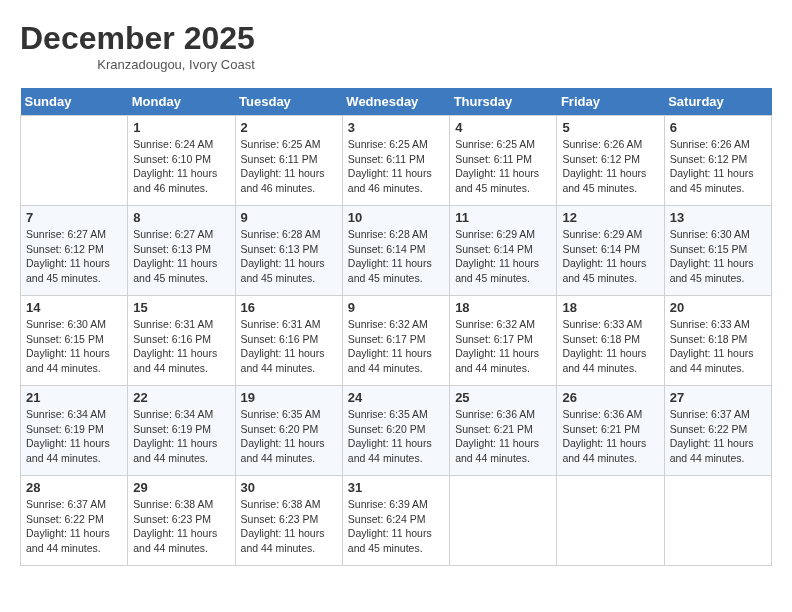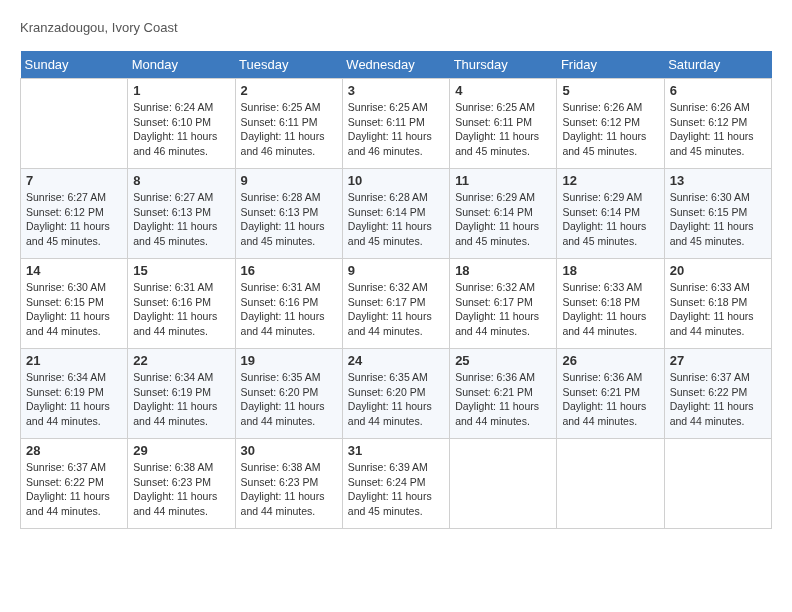--- a/index.html
+++ b/index.html
@@ -48,21 +48,21 @@
       width: 100%;
       border-collapse: collapse;
       font-size: 11px;
     }
     thead th {
       background-color: #3d7abf;
       color: #fff;
       padding: 6px 4px;
       text-align: left;
       font-size: 13px;
-      font-weight: normal;
+      font-weight: bold;
     }
     tbody td {
       border: 1px solid #d0d0d0;
       vertical-align: top;
       padding: 4px 5px;
       height: 90px;
       width: calc(100% / 7);
     }
     tbody tr:nth-child(odd) td {
       background-color: #fff;
@@ -84,20 +84,21 @@
     }
     .empty-cell {
       background-color: #fff !important;
     }
   </style>
 </head>
 <body>
 
 <div class="header">
   <div class="title-block">
+    <div class="month-title">December 2025</div>
     <div class="location">Kranzadougou, Ivory Coast</div>
   </div>
 </div>
 
 <table>
   <thead>
     <tr>
     <th>Sunday</th>
         <th>Monday</th>
         <th>Tuesday</th>

